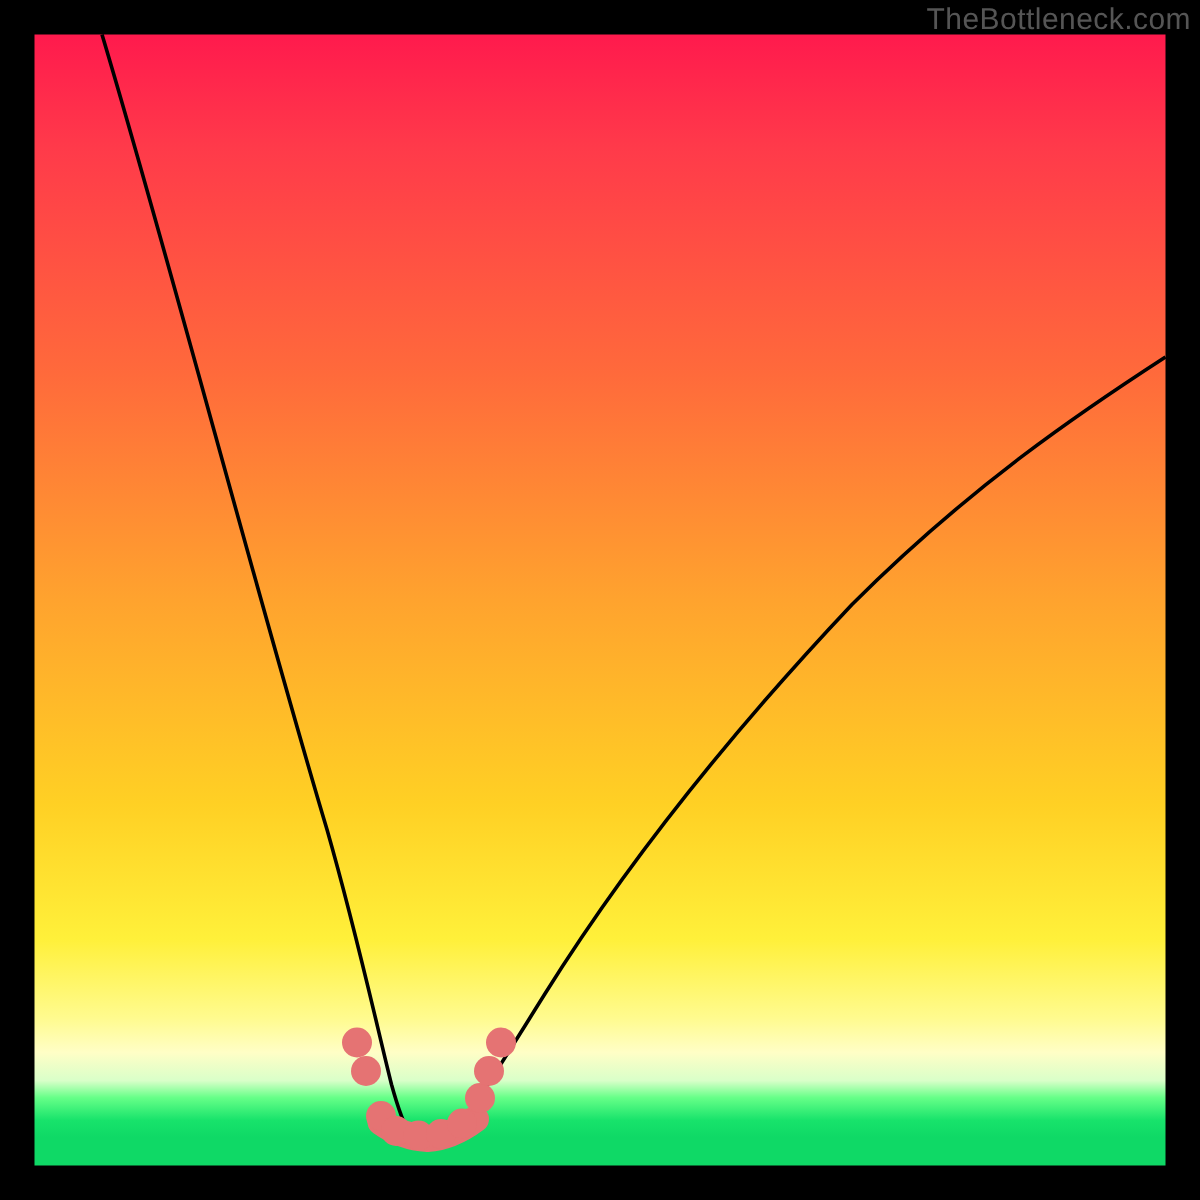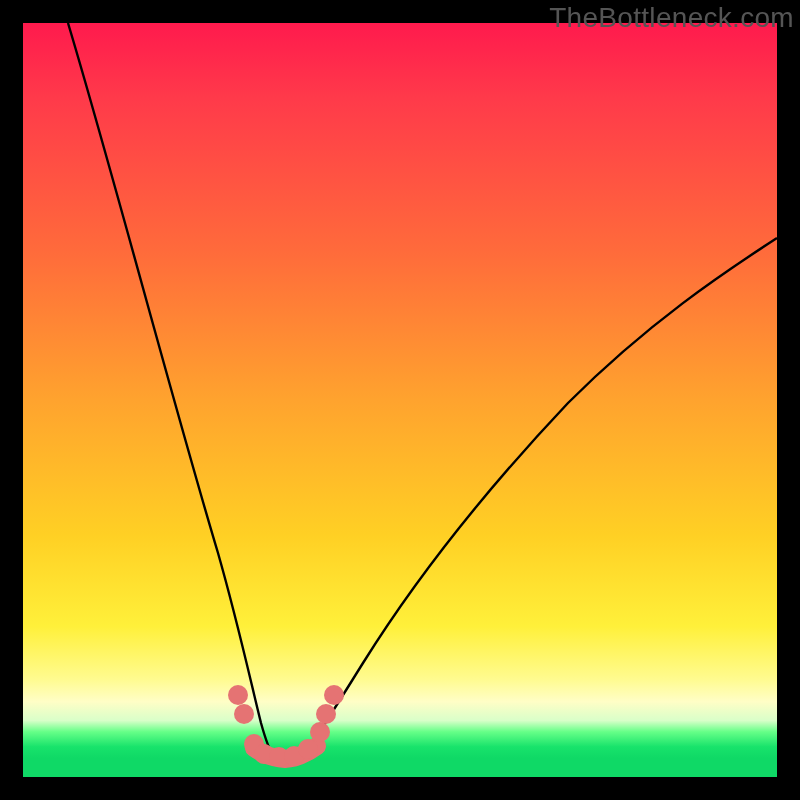--- a/index.html
+++ b/index.html
@@ -41,21 +41,21 @@
       #18e36b 96%,
       #0fd966 97.5%,
       #0fd966 100%
     );
   }
   .watermark {
     position: absolute;
     top: 2px;
     right: 6px;
     color: #555;
-    font-size: 28px;
+    font-size: 20px;
     letter-spacing: 0.3px;
     font-weight: 500;
     user-select: none;
   }
   svg.curve {
     position: absolute;
     top: 0;
     left: 0;
     width: 754px;
     height: 754px;

